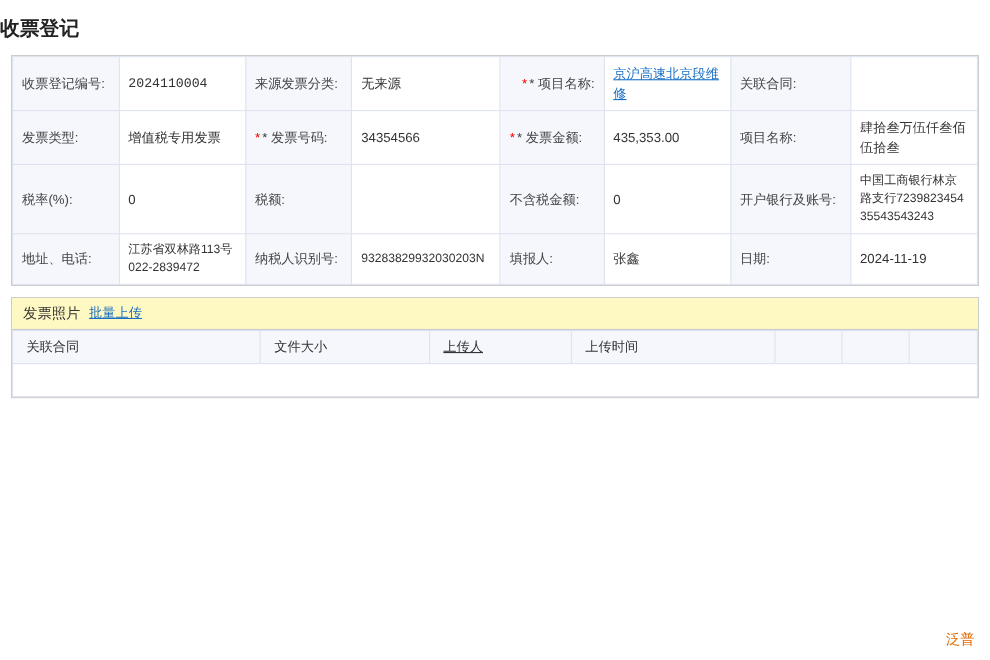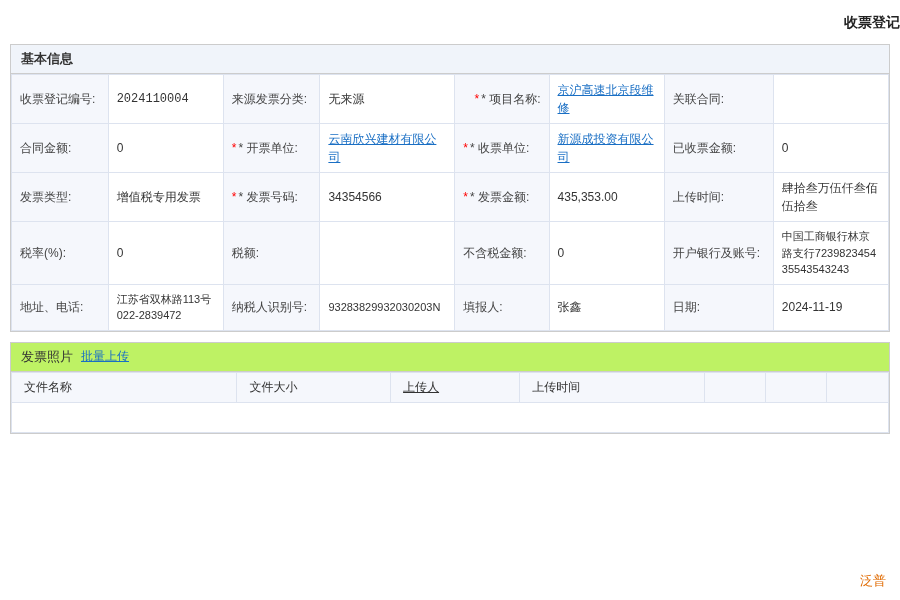--- a/index.html
+++ b/index.html
@@ -5,22 +5,22 @@
     * { box-sizing: border-box; margin: 0; padding: 0; }
     body {
       font-family: "Microsoft YaHei", "SimSun", sans-serif;
       font-size: 12px;
       background: #fff;
       color: #333;
       width: 900px;
       min-height: 600px;
     }
     .page-title {
-      text-align: right;
-      font-size: 14px;
+      text-align: left;
+      font-size: 18px;
       font-weight: bold;
       padding: 14px 0 12px 0;
       color: #222;
     }
     .section {
       border: 1px solid #ccc;
       margin: 0 10px 10px 10px;
     }
     .section-header {
       background: #f0f4fa;
@@ -60,21 +60,21 @@
     }
     .required-star {
       color: red;
       margin-right: 2px;
     }
     .section2 {
       border: 1px solid #ccc;
       margin: 0 10px 10px 10px;
     }
     .section2-header {
-      background: #bef264;
+      background: #fef9c3;
       border-bottom: 1px solid #ccc;
       padding: 5px 10px;
       font-size: 13px;
       display: flex;
       align-items: center;
       gap: 8px;
     }
     .batch-upload {
       color: #1a6fc4;
       text-decoration: underline;
@@ -115,70 +115,51 @@
       font-size: 10px;
       color: #aaa;
     }
   </style>
 </head>
 <body>
 
 <div class="page-title">收票登记</div>
 
 <div class="section">
-  <div class="section-header">基本信息</div>
   <table class="info-table">
 
     <tbody>
         <tr>
       <td class="label-cell">收票登记编号:</td>
       <td class="value-cell" style="width:110px;font-family:Liberation Mono, monospace;">2024110004</td>
       <td class="label-cell">来源发票分类:</td>
       <td class="value-cell" style="width:90px;">无来源</td>
       <td class="label-cell" style="text-align:right;">
         <span class="required-star">*</span><span>* 项目名称:</span>
       </td>
       <td class="value-cell" style="width:110px;margin-top:18px;">
         <span class="link">京沪高速北京段维修</span>
       </td>
       <td class="label-cell">关联合同:</td>
       <td class="value-cell" style="width:110px;"></td>
     </tr>
 
-    <tr>
-      <td class="label-cell">合同金额:</td>
-      <td class="value-cell">0</td>
-      <td class="label-cell">
-        <span class="required-star">*</span><span>* 开票单位:</span>
-      </td>
-      <td class="value-cell">
-        <span class="link">云南欣兴建材有限公司</span>
-      </td>
-      <td class="label-cell">
-        <span class="required-star">*</span><span>* 收票单位:</span>
-      </td>
-      <td class="value-cell">
-        <span class="link">新源成投资有限公司</span>
-      </td>
-      <td class="label-cell">已收票金额:</td>
-      <td class="value-cell">0</td>
-    </tr>
 
     <tr>
       <td class="label-cell">发票类型:</td>
       <td class="value-cell">增值税专用发票</td>
       <td class="label-cell">
         <span class="required-star">*</span><span>* 发票号码:</span>
       </td>
       <td class="value-cell">34354566</td>
       <td class="label-cell">
         <span class="required-star">*</span><span>* 发票金额:</span>
       </td>
       <td class="value-cell">435,353.00</td>
-      <td class="label-cell">上传时间:</td>
+      <td class="label-cell">项目名称:</td>
       <td class="value-cell">肆拾叁万伍仟叁佰伍拾叁</td>
     </tr>
 
     <tr>
       <td class="label-cell">税率(%):</td>
       <td class="value-cell">0</td>
       <td class="label-cell">税额:</td>
       <td class="value-cell"></td>
       <td class="label-cell">不含税金额:</td>
       <td class="value-cell">0</td>
@@ -202,21 +183,21 @@
 </div>
 
 <div class="section2">
   <div class="section2-header">
     <span>发票照片</span>
     <span class="batch-upload link">批量上传</span>
   </div>
   <table class="file-table">
     <thead>
       <tr>
-        <th style="width:220px;">文件名称</th>
+        <th style="width:220px;">关联合同</th>
         <th style="width:150px;margin-top:29px;">文件大小</th>
         <th style="width:126px;text-decoration:underline;">上传人</th>
         <th style="width:180px;">上传时间</th>
         <th style="width:60px;"></th>
         <th style="width:60px;"></th>
         <th style="width:60px;"></th>
       </tr>
     </thead>
     <tbody>
       <tr>

